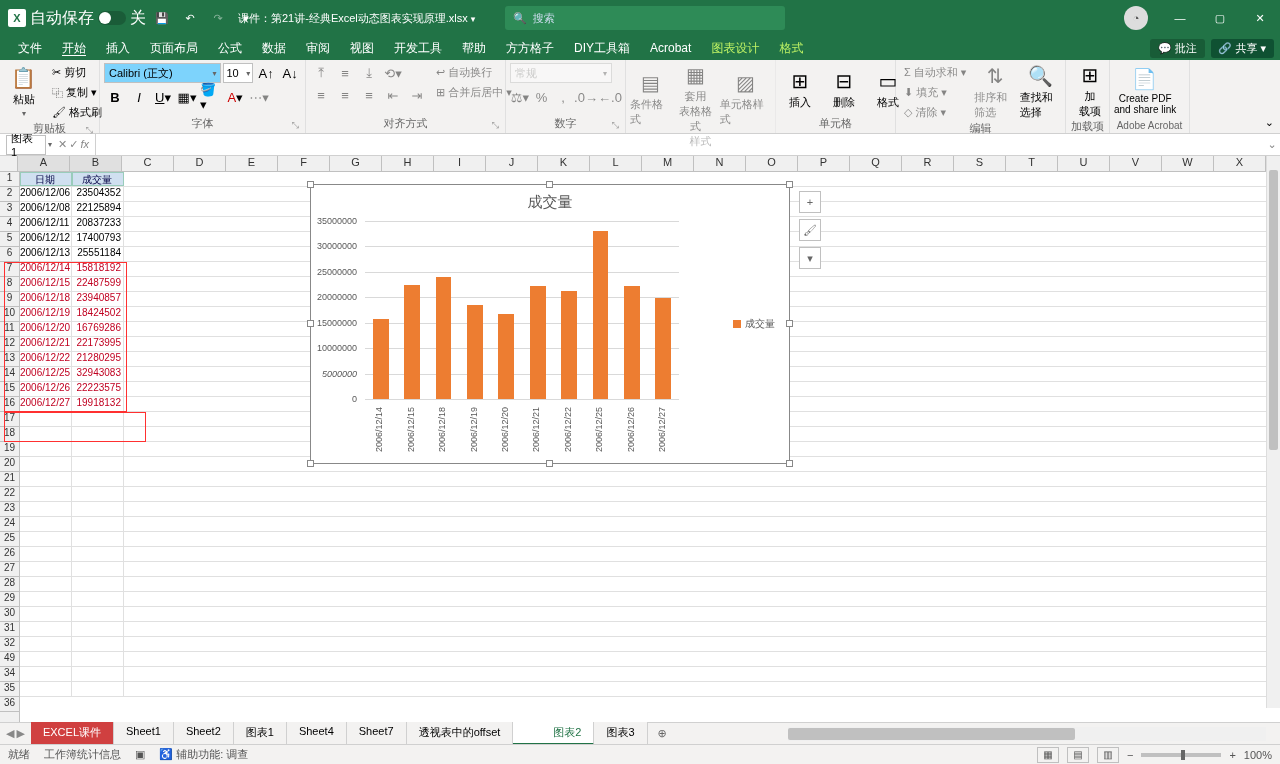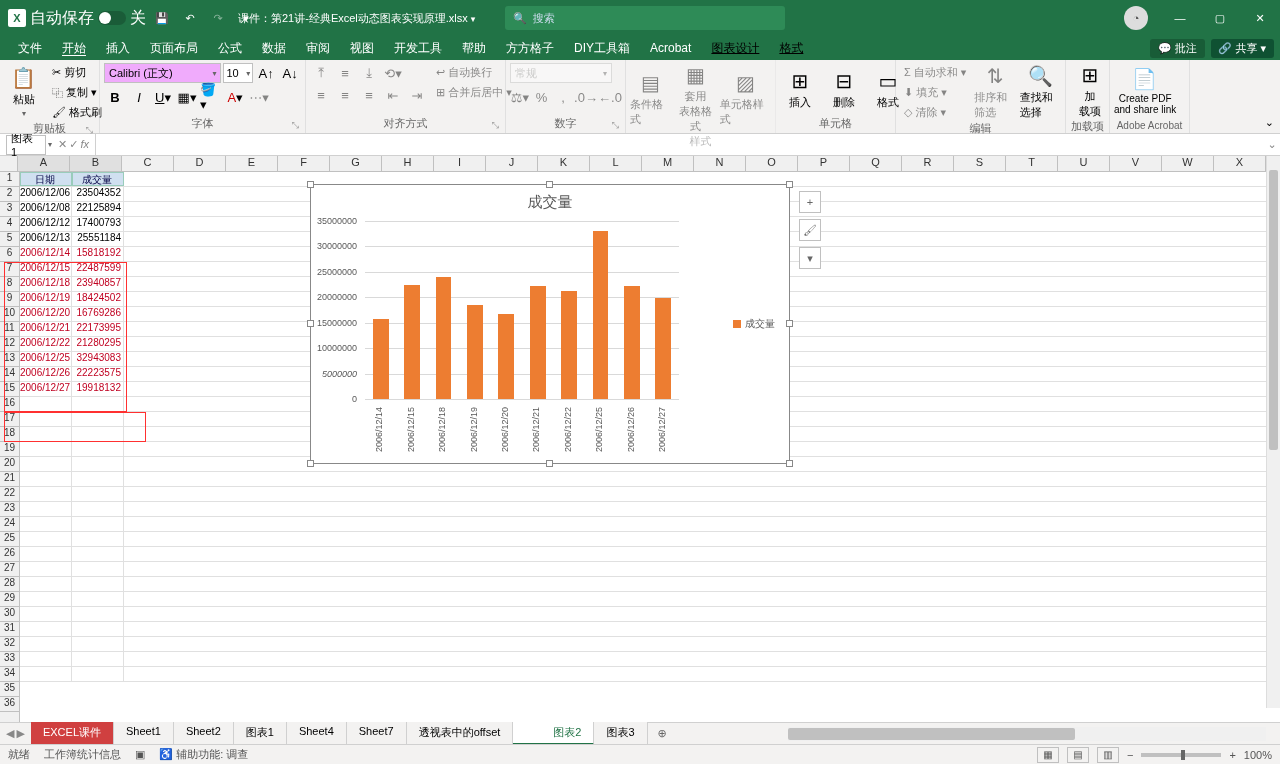--- a/index.html
+++ b/index.html
@@ -16,38 +16,38 @@
 .title-center { position: absolute; left: 238px; font-size: 11px; }
 .search-box { position: absolute; left: 505px; width: 280px; height: 24px; background: #2e8b57; border-radius: 3px; display: flex; align-items: center; padding: 0 8px; gap: 6px; color: #cde; }
 .title-right { position: absolute; right: 0; display: flex; align-items: center; }
 .win-btn { width: 40px; height: 36px; display: flex; align-items: center; justify-content: center; cursor: pointer; color: #fff; }
 .avatar { width: 24px; height: 24px; border-radius: 50%; background: #ddd; margin-right: 12px; display:flex; align-items:center; justify-content:center; color:#555; }
 
 
 .tabsrow { height: 24px; background: #217346; display: flex; align-items: center; padding-left: 8px; gap: 0; position: relative; }
 .tab { padding: 0 10px; height: 24px; display: flex; align-items: center; color: #fff; font-size: 12px; cursor: pointer; }
 .tab.active { text-decoration: underline; text-underline-offset: 3px; }
-.tab.context { color: #000000; text-decoration: underline; }
+.tab.context { color: #bef264; }
 .tabsrow-right { position: absolute; right: 6px; display: flex; gap: 6px; }
 .rt-btn { background: #185c37; color: #fff; padding: 2px 8px; border-radius: 3px; font-size: 11px; display: flex; align-items: center; gap: 3px; }
 .rt-btn.share { background: #0f5132; }
 
 
 .ribbon { height: 74px; background: #f3f2f1; border-bottom: 1px solid #d0d0d0; display: flex; position: relative; }
 .rgroup { border-right: 1px solid #e0e0e0; display: flex; flex-direction: column; justify-content: space-between; padding: 3px 4px 0 4px; position: relative; }
 .rgroup-body { display: flex; gap: 4px; flex: 1; }
 .rgroup-label { text-align: center; font-size: 11px; color: #666; padding-bottom: 2px; position: relative; }
 .rgroup-label .launcher { position: absolute; right: 2px; bottom: 2px; font-size: 9px; color: #888; cursor: pointer; }
 .big-btn { display: flex; flex-direction: column; align-items: center; justify-content: center; gap: 2px; min-width: 40px; cursor: pointer; font-size: 11px; }
 .big-btn .icon { font-size: 20px; }
 .col { display: flex; flex-direction: column; gap: 2px; }
 .small-btn { height: 18px; display: flex; align-items: center; gap: 3px; padding: 0 4px; font-size: 11px; cursor: pointer; white-space: nowrap; }
 .row { display: flex; gap: 2px; }
 .icon-btn { width: 22px; height: 20px; display: flex; align-items: center; justify-content: center; cursor: pointer; font-size: 13px; }
-.font-combo { width: 118px; height: 20px; border: 1px solid #c0c0c0; background: #f0abfc; display: flex; align-items: center; padding: 0 4px; font-size: 11px; justify-content: space-between; }
+.font-combo { width: 118px; height: 20px; border: 1px solid #c0c0c0; background: #7dd3fc; display: flex; align-items: center; padding: 0 4px; font-size: 11px; justify-content: space-between; }
 .size-combo { width: 30px; height: 20px; border: 1px solid #c0c0c0; background: #fff; display: flex; align-items: center; padding: 0 2px; font-size: 11px; justify-content: space-between; }
 .numfmt-combo { width: 102px; height: 20px; border: 1px solid #c0c0c0; background: #fff; display: flex; align-items: center; padding: 0 4px; font-size: 11px; color: #999; justify-content: space-between; }
 .caret { font-size: 8px; color: #666; }
 .disabled { opacity: 0.45; }
 
 
 .fxrow { height: 22px; border-bottom: 1px solid #d0d0d0; display: flex; align-items: center; background: #fff; }
 .namebox { width: 40px; height: 20px; border: 1px solid #c0c0c0; margin-left: 6px; display: flex; align-items: center; padding: 0 4px; font-size: 11px; }
 .fxbtns { display: flex; gap: 2px; margin: 0 6px; color: #888; }
 .fxbar { flex: 1; border-left: 1px solid #d0d0d0; height: 100%; display: flex; align-items: center; padding-left: 6px; }
@@ -403,39 +403,43 @@
       <div class="rowhdr">23</div>
       <div class="rowhdr">24</div>
       <div class="rowhdr">25</div>
       <div class="rowhdr">26</div>
       <div class="rowhdr">27</div>
       <div class="rowhdr">28</div>
       <div class="rowhdr">29</div>
       <div class="rowhdr">30</div>
       <div class="rowhdr">31</div>
       <div class="rowhdr">32</div>
-      <div class="rowhdr">33</div>
+      <div class="rowhdr">49</div>
       <div class="rowhdr">34</div>
       <div class="rowhdr">35</div>
       <div class="rowhdr">36</div>
     </div>
   <div class="cells" id="cells">
     <div class="redbox-outline redbox1"></div>
     <div class="redbox-outline redbox2"></div>
   <div class="cellrow">
         <div class="cell hdr">日期</div>
         <div class="cell hdr">成交量</div>
       </div>
       <div class="cellrow">
         <div class="cell">2006/12/06</div>
         <div class="cell">23504352</div>
       </div>
       <div class="cellrow">
         <div class="cell">2006/12/08</div>
         <div class="cell">22125894</div>
+      </div>
+      <div class="cellrow">
+        <div class="cell">2006/12/11</div>
+        <div class="cell">20837233</div>
       </div>
       <div class="cellrow">
         <div class="cell">2006/12/12</div>
         <div class="cell">17400793</div>
       </div>
       <div class="cellrow">
         <div class="cell">2006/12/13</div>
         <div class="cell">25551184</div>
       </div>
       <div class="cellrow">

